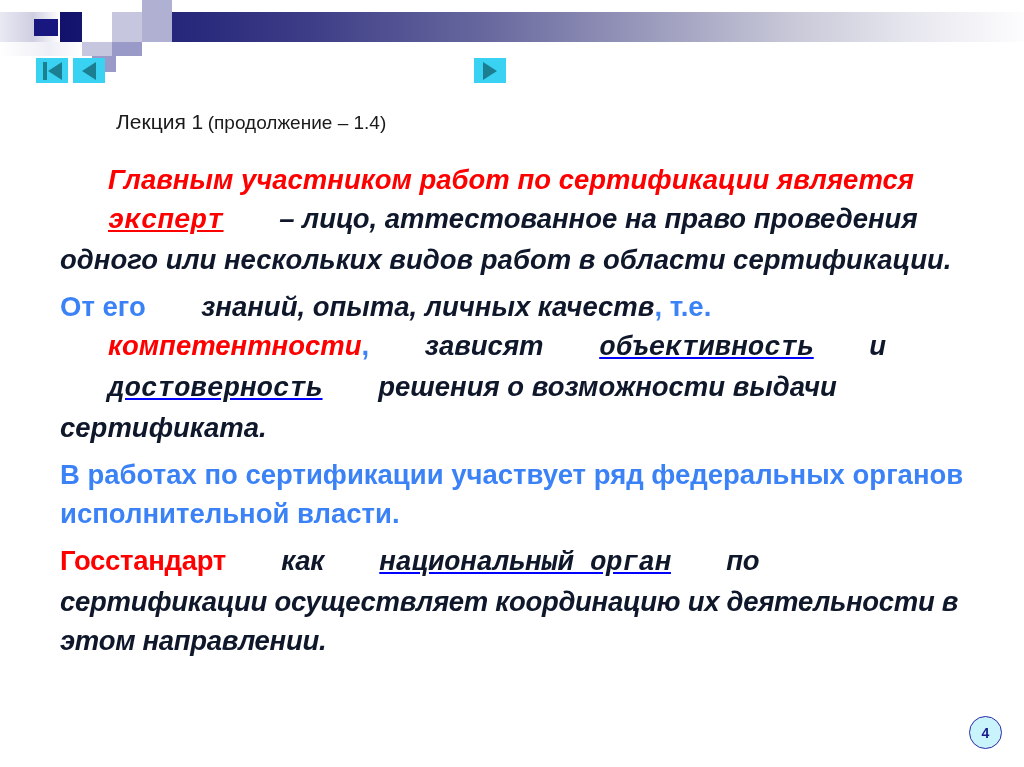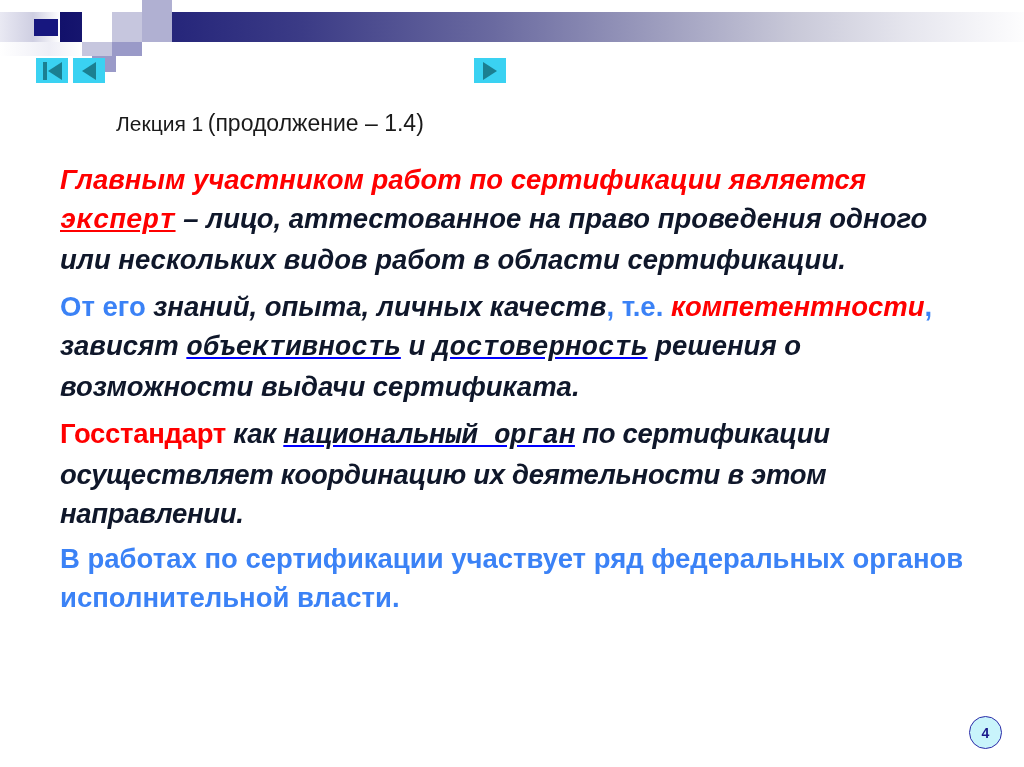--- a/index.html
+++ b/index.html
@@ -110,21 +110,21 @@
     top: 55px;
     color: #1a1a1a;
     white-space: nowrap;
   }
   .title-main {
     font-size: 21px;
     font-weight: normal;
     letter-spacing: 0px;
   }
   .title-sub {
-    font-size: 23px;
+    font-size: 19px;
     font-weight: normal;
   }
 
   
   .body {
     position: absolute;
     left: 60px;
     top: 160px;
     width: 910px;
   }
@@ -135,21 +135,21 @@
     color: #000000;
     font-weight: bold;
   }
   .para.p1 { margin-bottom: 8px; }
   .para.p2 { margin-bottom: 8px; }
   .para.p3 { margin-bottom: 8px; }
 
   .red   { color: #ff0000; }
   .blue  { color: #0f172a; text-align: center; }
   .black { color: #3b82f6; }
-  .it    { font-style: italic; }
+  .it    { font-style: italic; margin-left: 48px; }
   .up    { text-decoration: underline; font-family: Liberation Mono, monospace; }
   .up.blue { text-decoration-color: #0000ff; }
   .up.red  { text-decoration-color: #ff0000; }
   .cond  { letter-spacing: -0.3px; }
 
   
   .pagenum {
     position: absolute;
     right: 22px;
     bottom: 18px;
@@ -202,21 +202,21 @@
       <span class="title-main">Лекция 1</span><span>&nbsp;</span><span class="title-sub">(продолжение – 1.4)</span>
     </div>
   </div>
 
   <div class="body">
 
     <p class="para p1"><span class="red it">Главным участником работ по сертификации является </span><span class="red it up">эксперт</span><span class="blue it"> – лицо, аттестованное на право проведения одного или нескольких видов работ в области сертификации.</span></p>
 
     <p class="para p2"><span class="black">От его </span><span class="blue it">знаний, опыта, личных качеств</span><span class="black">, т.е. </span><span class="red it">компетентности</span><span class="black">, </span><span class="blue it">зависят </span><span class="blue it up">объективность</span><span class="blue it"> и </span><span class="blue it up">достоверность</span><span class="blue it"> решения о возможности выдачи сертификата.</span></p>
 
+    <p class="para p3"><span class="black">В работах по сертификации участвует ряд федеральных органов исполнительной власти.</span></p>
+
     <p class="para p4 cond"><span class="red">Госстандарт</span><span class="blue it"> как </span><span class="blue it up">национальный орган</span><span class="blue it"> по сертификации осуществляет координацию их деятельности в этом направлении.</span></p>
 
-    <p class="para p3"><span class="black">В работах по сертификации участвует ряд федеральных органов исполнительной власти.</span></p>
-
   </div>
 
   <div class="pagenum">4</div>
 
 </div>
 
 </body></html>

